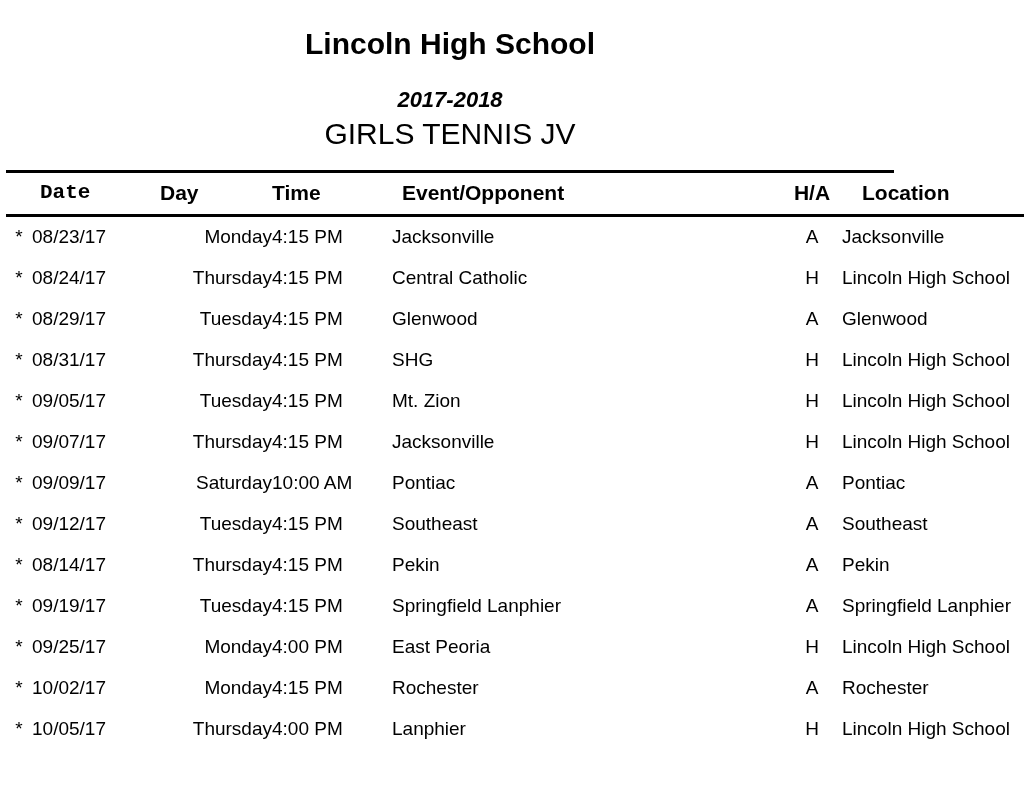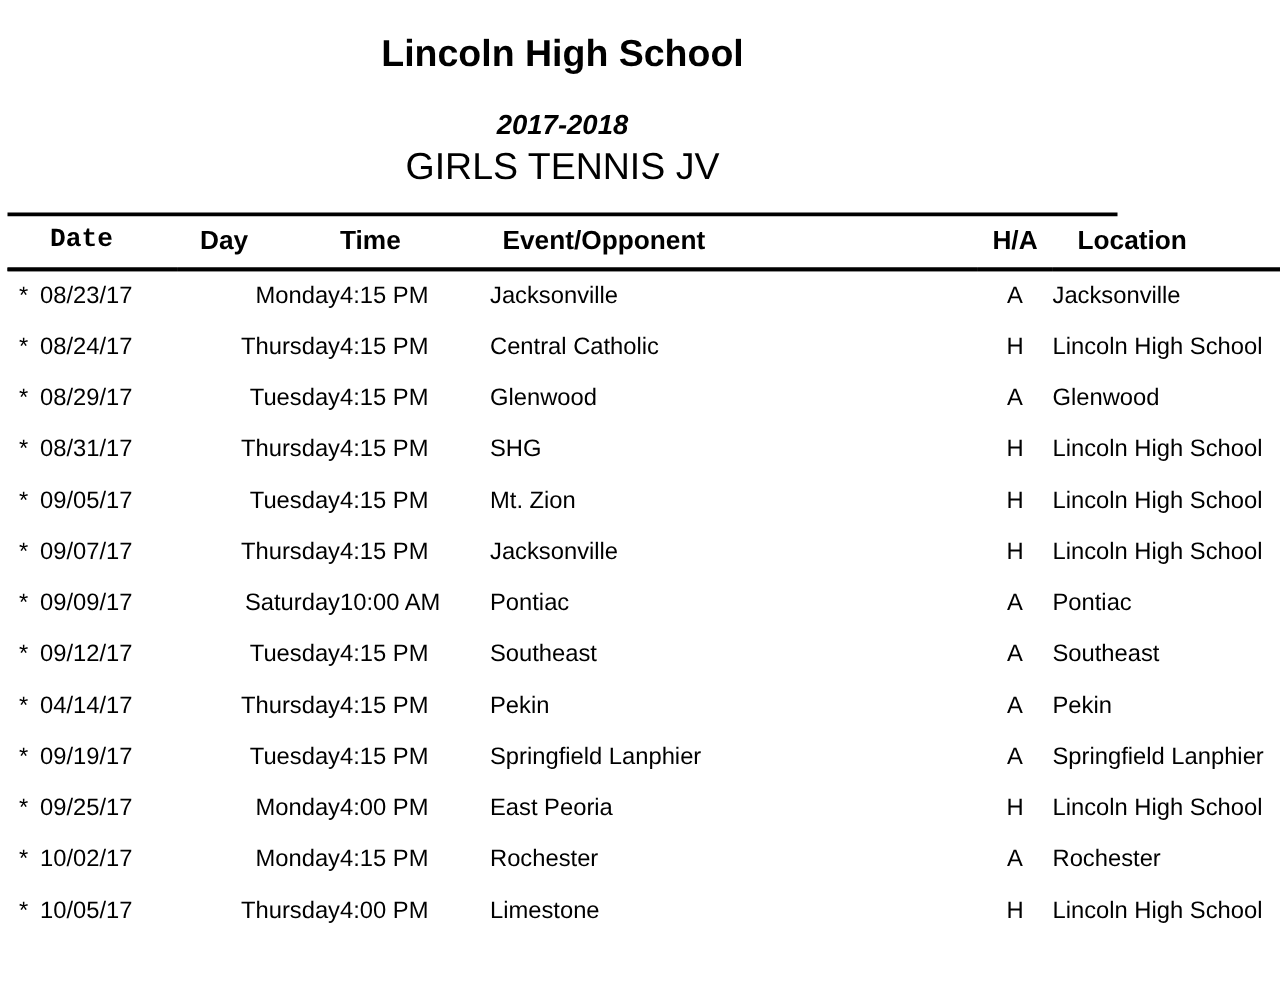--- a/index.html
+++ b/index.html
@@ -203,21 +203,21 @@
             <td class="star">*</td>
             <td class="date">09/12/17</td>
             <td class="day">Tuesday</td>
             <td class="time">4:15 PM</td>
             <td class="event">Southeast</td>
             <td class="ha">A</td>
             <td class="loc">Southeast</td>
           </tr>
           <tr>
             <td class="star">*</td>
-            <td class="date">04/14/17</td>
+            <td class="date">08/14/17</td>
             <td class="day">Thursday</td>
             <td class="time">4:15 PM</td>
             <td class="event">Pekin</td>
             <td class="ha">A</td>
             <td class="loc">Pekin</td>
           </tr>
           <tr>
             <td class="star">*</td>
             <td class="date">09/19/17</td>
             <td class="day">Tuesday</td>
@@ -242,21 +242,21 @@
             <td class="time">4:15 PM</td>
             <td class="event">Rochester</td>
             <td class="ha">A</td>
             <td class="loc">Rochester</td>
           </tr>
           <tr>
             <td class="star">*</td>
             <td class="date">10/05/17</td>
             <td class="day">Thursday</td>
             <td class="time">4:00 PM</td>
-            <td class="event">Limestone</td>
+            <td class="event">Lanphier</td>
             <td class="ha">H</td>
             <td class="loc">Lincoln High School</td>
           </tr>
         </tbody>
     </table>
   </div>
 
 </div>
 
 </body></html>

